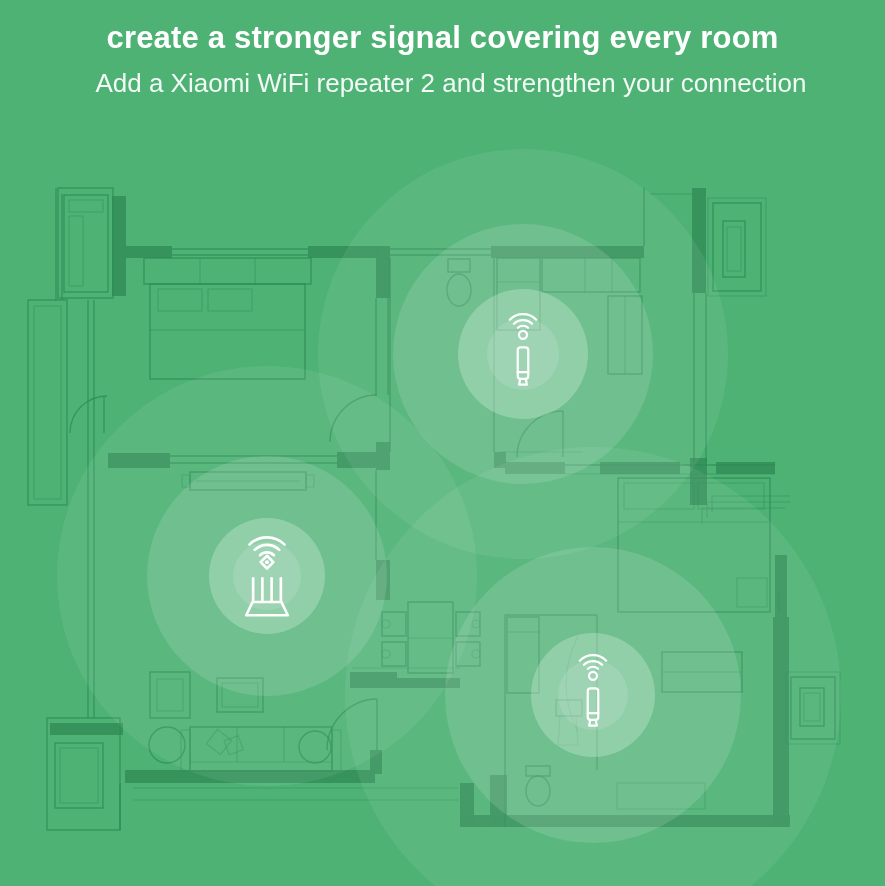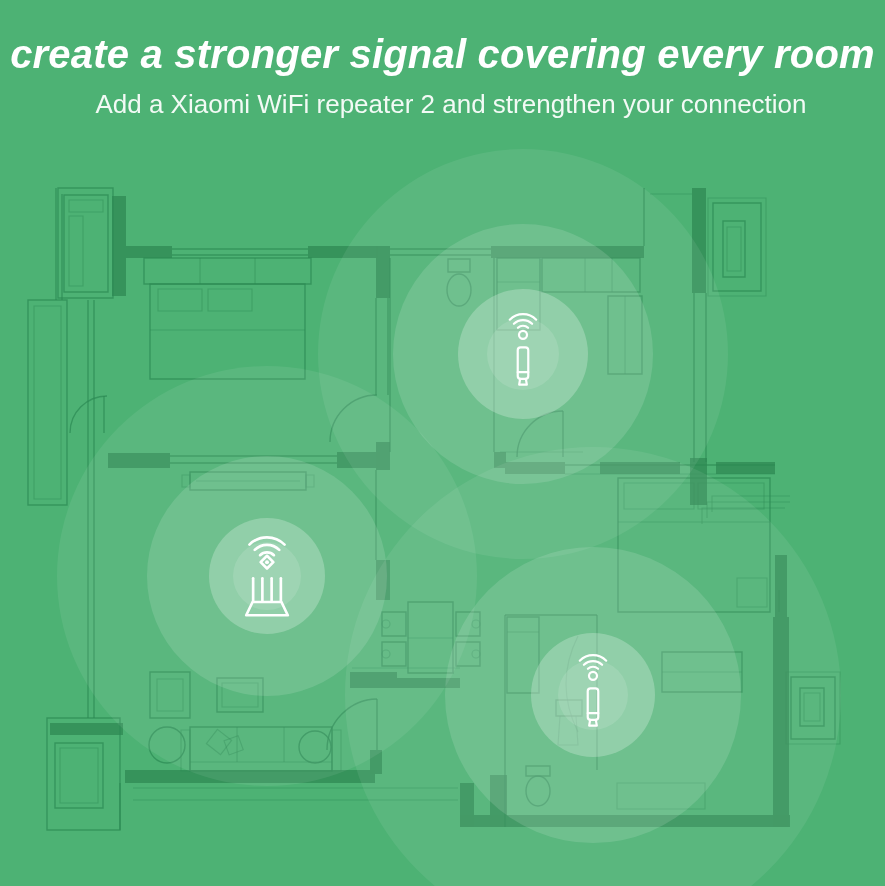--- a/index.html
+++ b/index.html
@@ -5,26 +5,25 @@
   html,body{margin:0;padding:0;}
   .stage{
     position:relative;
     width:885px;height:886px;
     overflow:hidden;
     font-family:"Liberation Sans", sans-serif;
     background:#4DB274;
   }
   .header{position:absolute;top:0;left:0;width:100%;text-align:center;z-index:6;}
   .header h1{
-    margin:32px 0 0 0;
-    font-size:40px;
+    margin:20px 0 0 0;
+    font-size:31px;
     font-weight:700;
     letter-spacing:.2px;
     color:#FFFFFF;
-    font-style:italic;
   }
   .header p{
     margin:12px 0 0 0;
     font-size:26px;
     font-weight:400;
     color:#F2FAF5;
   }
   .scene{position:absolute;inset:0;}
   svg.layer{position:absolute;top:0;left:0;}
   

